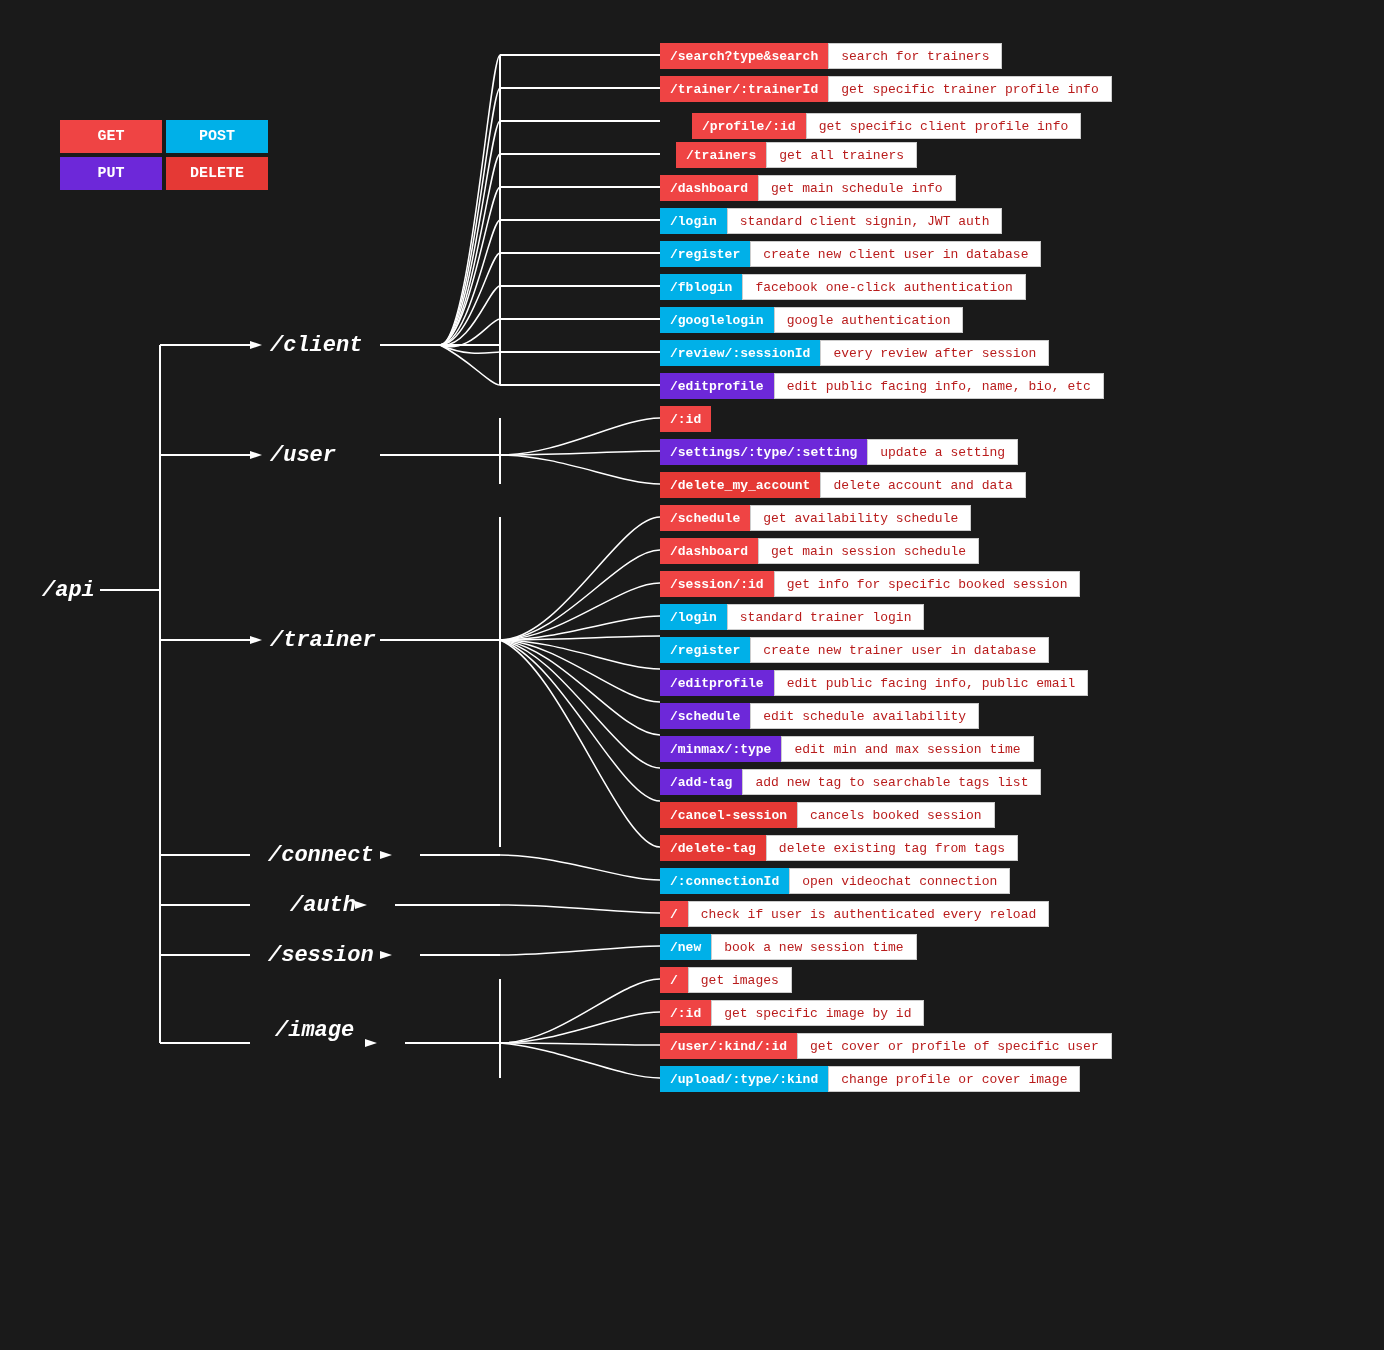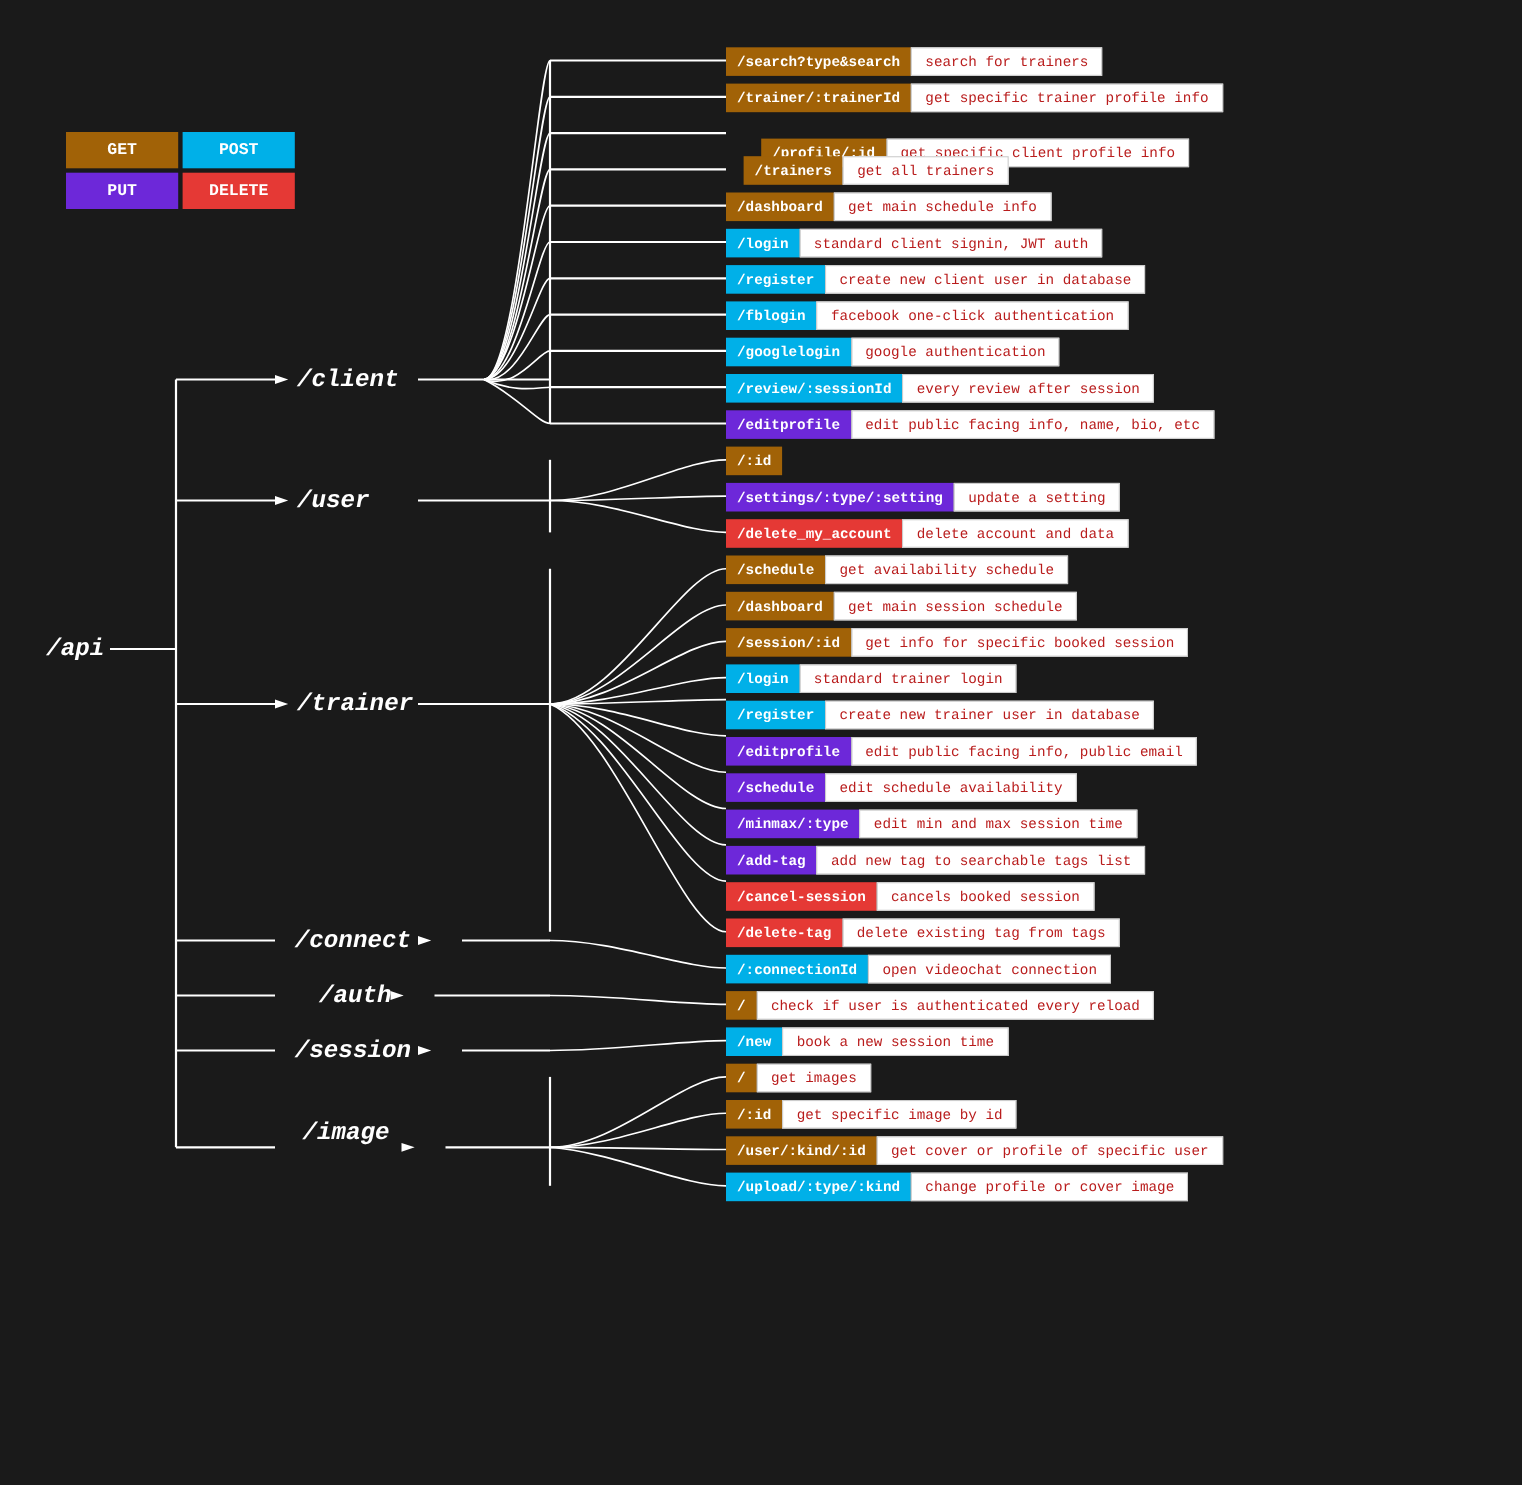--- a/index.html
+++ b/index.html
@@ -33,21 +33,21 @@
       grid-template-columns: 1fr 1fr;
       gap: 4px;
     }
     .legend-item {
       padding: 8px 24px;
       font-size: 15px;
       font-weight: bold;
       color: #fff;
       text-align: center;
     }
-    .get { background: #a16207; }
+    .get { background: #ef4444; }
     .post { background: #00b0e8; }
     .put { background: #6d28d9; }
     .delete { background: #e53935; }
 
     
     .node-label {
       position: absolute;
       color: #fff;
       font-size: 22px;
       font-weight: bold;
@@ -109,21 +109,21 @@
   <div class="route-row" style="left:660px; top:42px;">
     <div class="route-badge get">/search?type&amp;search</div>
     <div class="route-desc">search for trainers</div>
   </div>
 
   <div class="route-row" style="left:660px; top:75px;">
     <div class="route-badge get">/trainer/:trainerId</div>
     <div class="route-desc">get specific trainer profile info</div>
   </div>
 
-  <div class="route-row" style="left:660px; top:125px;padding-left:32px;">
+  <div class="route-row" style="left:660px; top:112px;padding-left:32px;">
     <div class="route-badge get">/profile/:id</div>
     <div class="route-desc">get specific client profile info</div>
   </div>
 
   <div class="route-row" style="left:676px; top:141px;">
     <div class="route-badge get">/trainers</div>
     <div class="route-desc">get all trainers</div>
   </div>
 
   <div class="route-row" style="left:660px; top:174px;">

